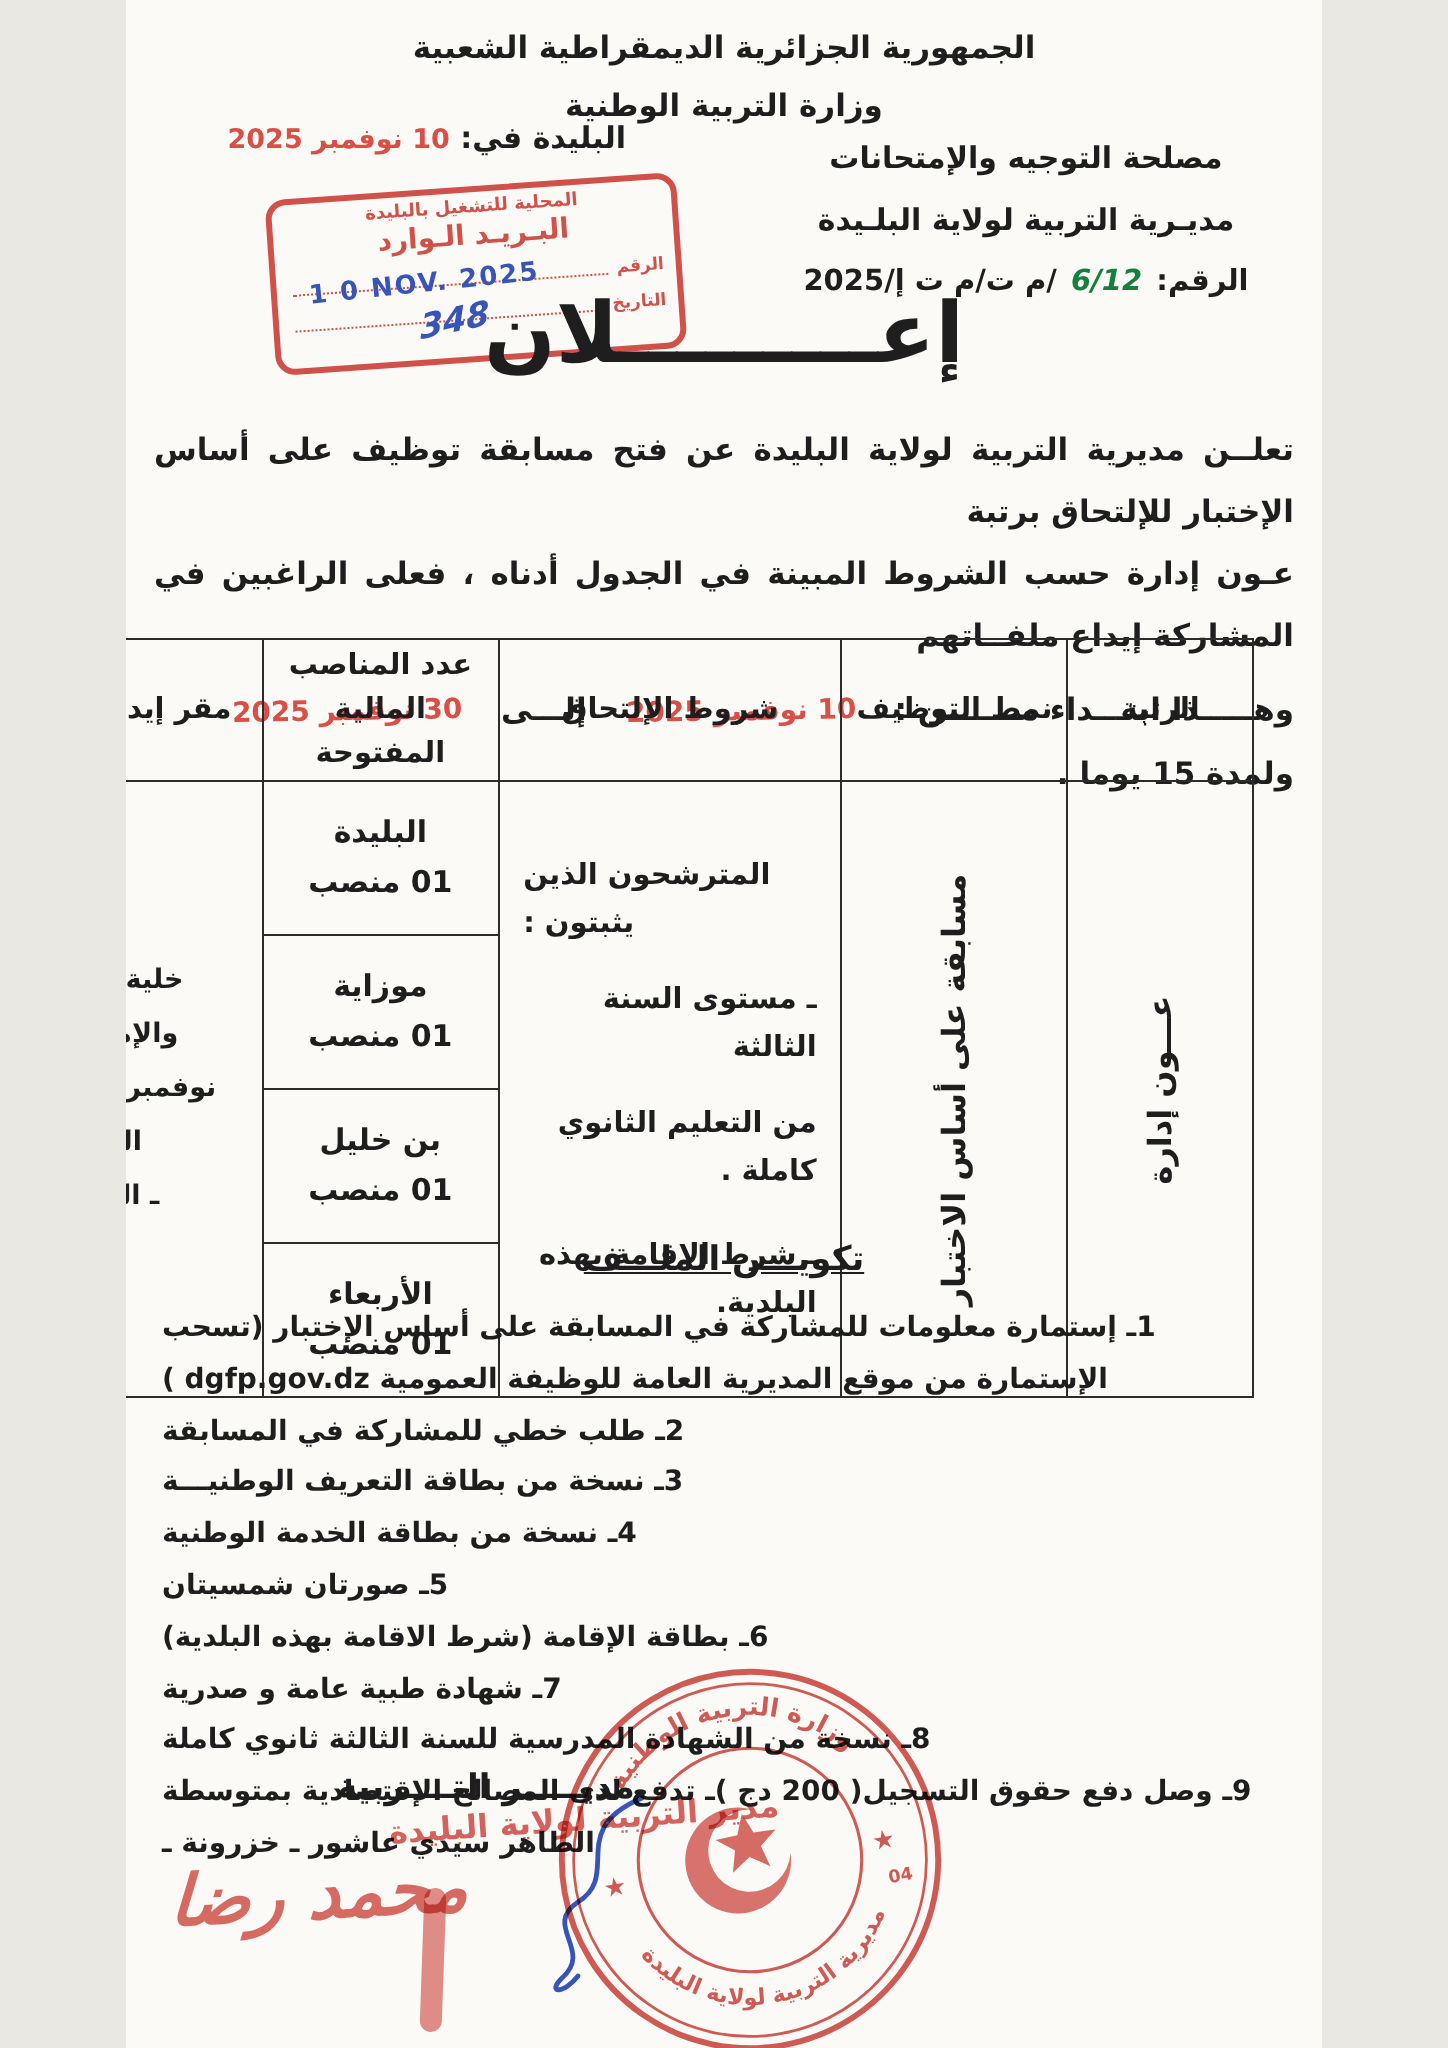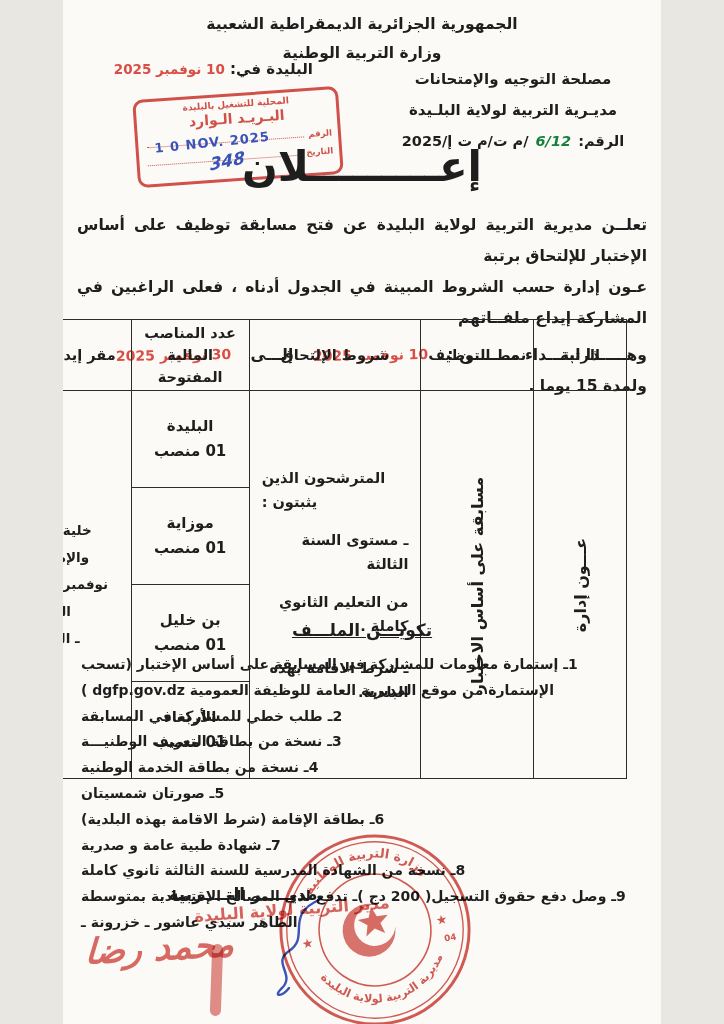--- a/index.html
+++ b/index.html
@@ -39,21 +39,21 @@
        direction:rtl;text-align:center;font-weight:bold;}
   .tbl th,.tbl td{border:1.8px solid #2c2c2c;}
   .tbl th{font-size:14.5px;height:52px;line-height:22px;padding:2px 4px;}
   td.vert{position:relative;padding:0;}
   .vtext{position:absolute;top:50%;left:50%;transform:translate(-50%,-50%) rotate(-90deg);
          white-space:nowrap;font-weight:bold;font-size:16px;letter-spacing:2px;}
   td.cond{font-size:14.5px;line-height:24px;text-align:right;padding:8px 12px;}
   .cond .c0{text-align:left;margin-bottom:14px;}
   .cond .c1{margin-bottom:14px;}
   .cond .c2{margin-bottom:18px;}
-  td.pos{height:60px;font-size:15px;line-height:25px;padding:18px;}
+  td.pos{height:60px;font-size:15px;line-height:25px;padding:8px;}
   td.dep{font-size:13.5px;line-height:27px;padding:4px;}
   .ftitle{position:absolute;top:620px;left:0;right:0;text-align:center;font-size:17px;
           font-weight:bold;text-decoration:underline;direction:rtl;letter-spacing:1px;}
   .flist{position:absolute;top:652px;right:18px;left:18px;direction:rtl;font-weight:bold;
          font-size:14px;line-height:25.8px;text-align:left;}
   
   .signtitle{position:absolute;top:884px;left:92px;width:176px;text-align:center;font-size:17px;
              font-weight:bold;direction:rtl;letter-spacing:1px;}
   .stamptext{position:absolute;top:900px;left:96px;width:266px;color:#d4524c;font-weight:bold;
              font-size:16px;transform:rotate(-4deg);direction:rtl;text-align:center;

